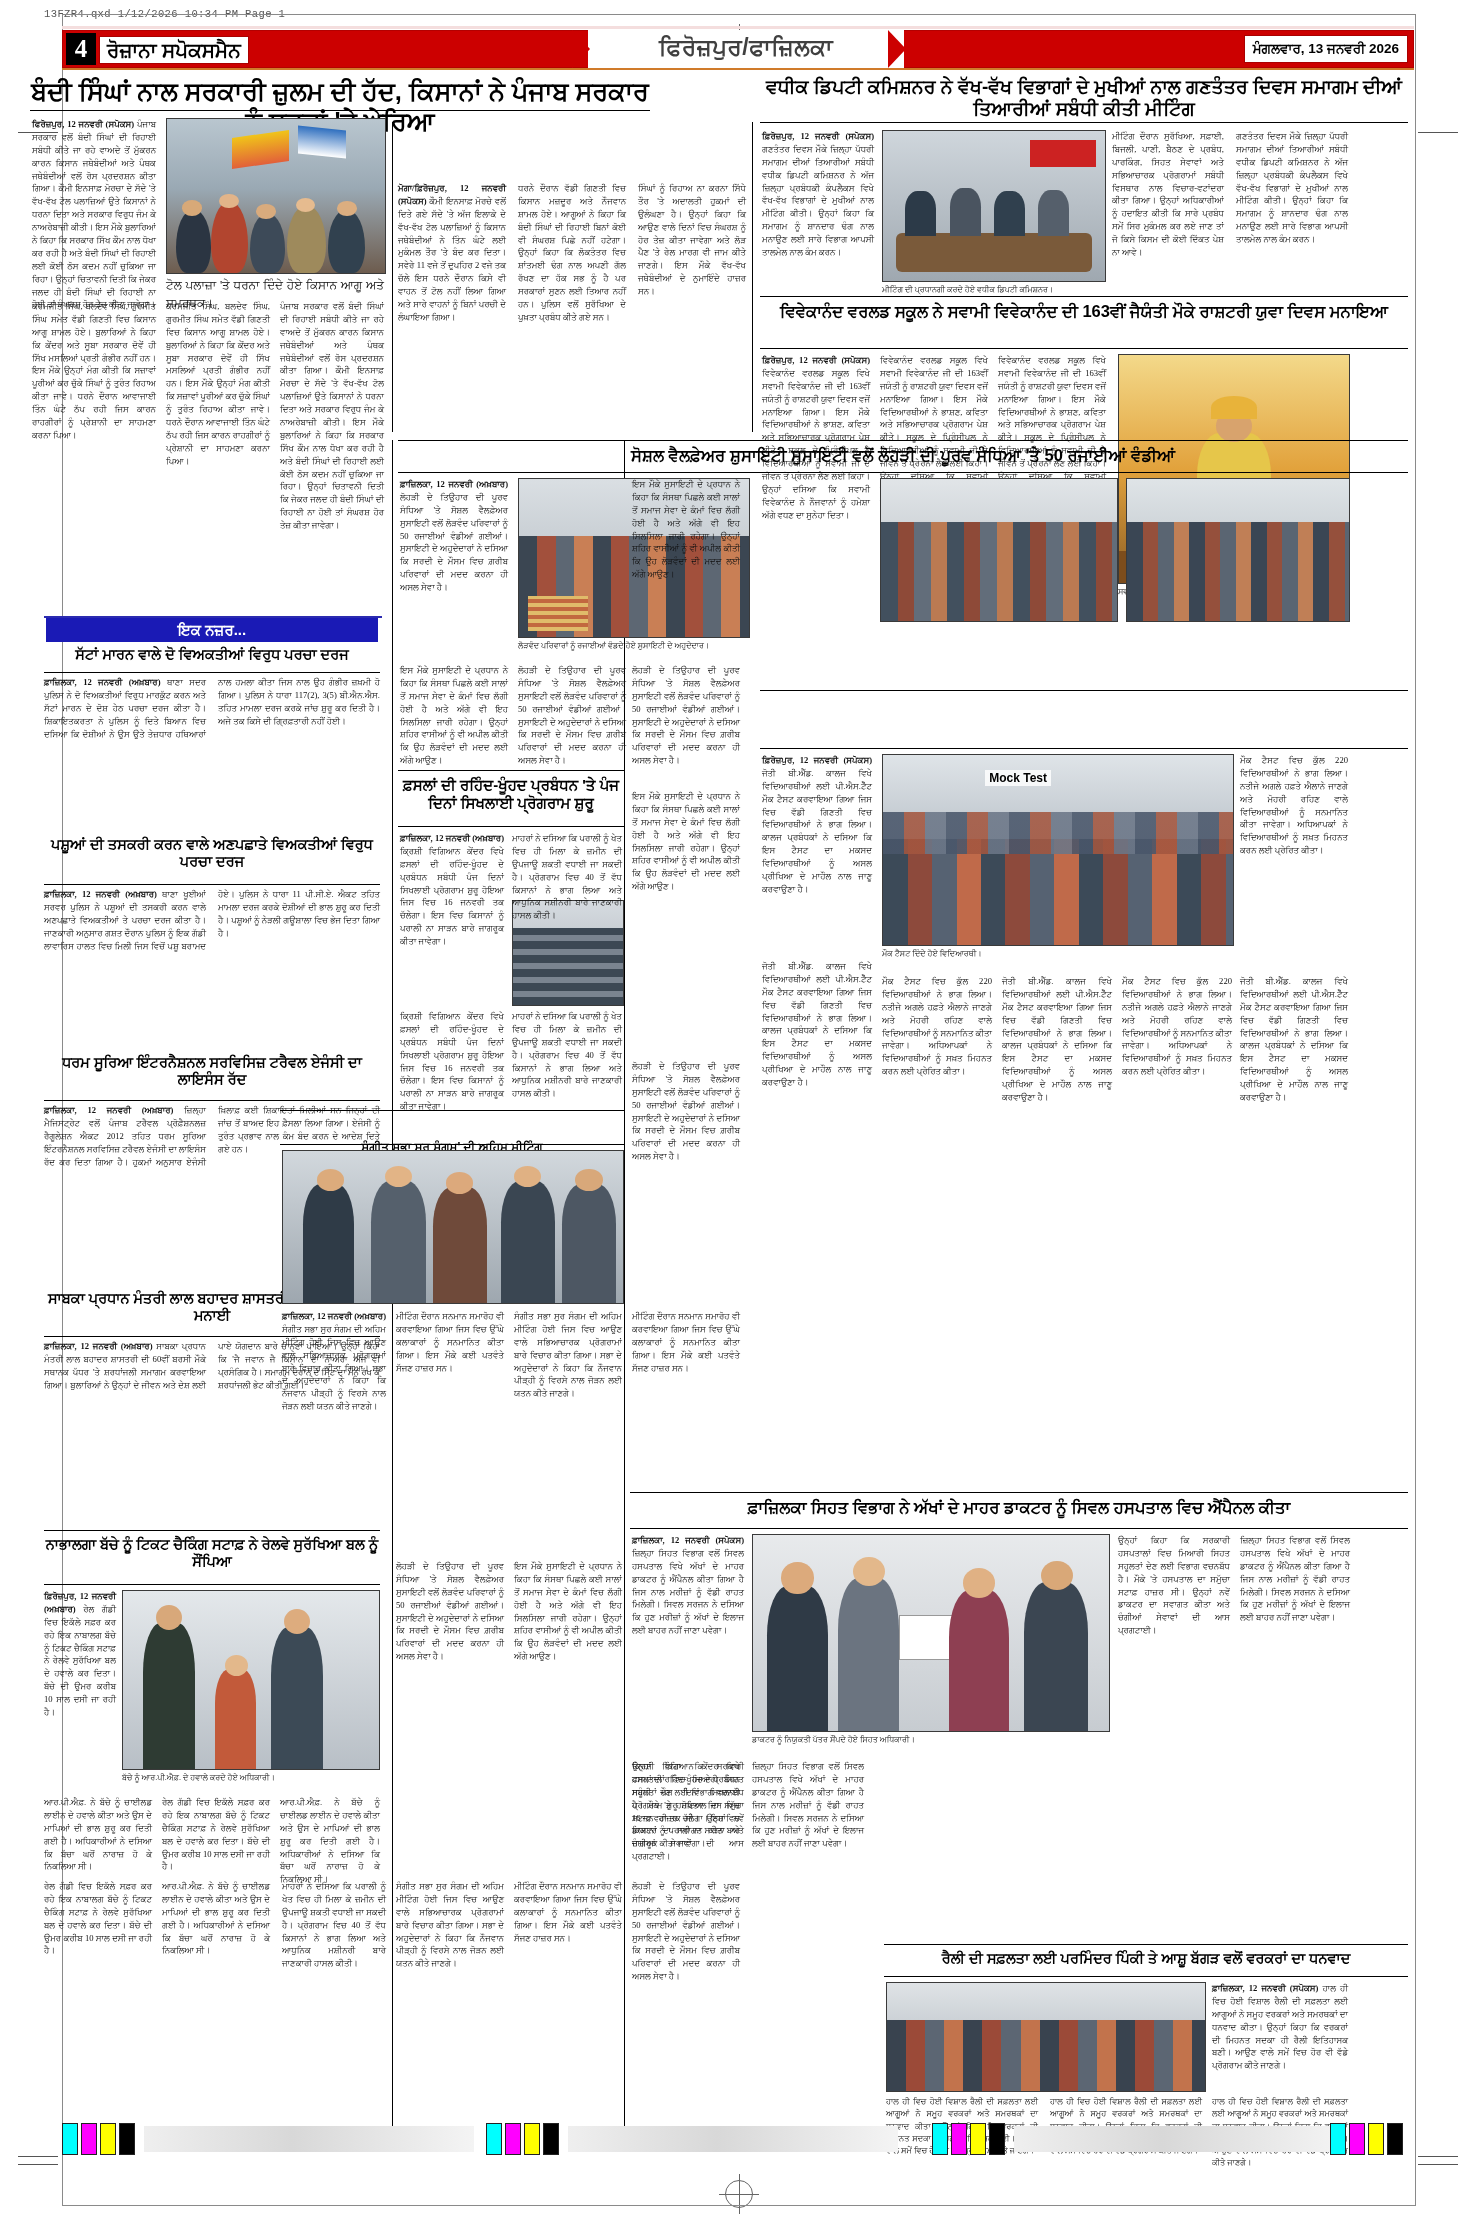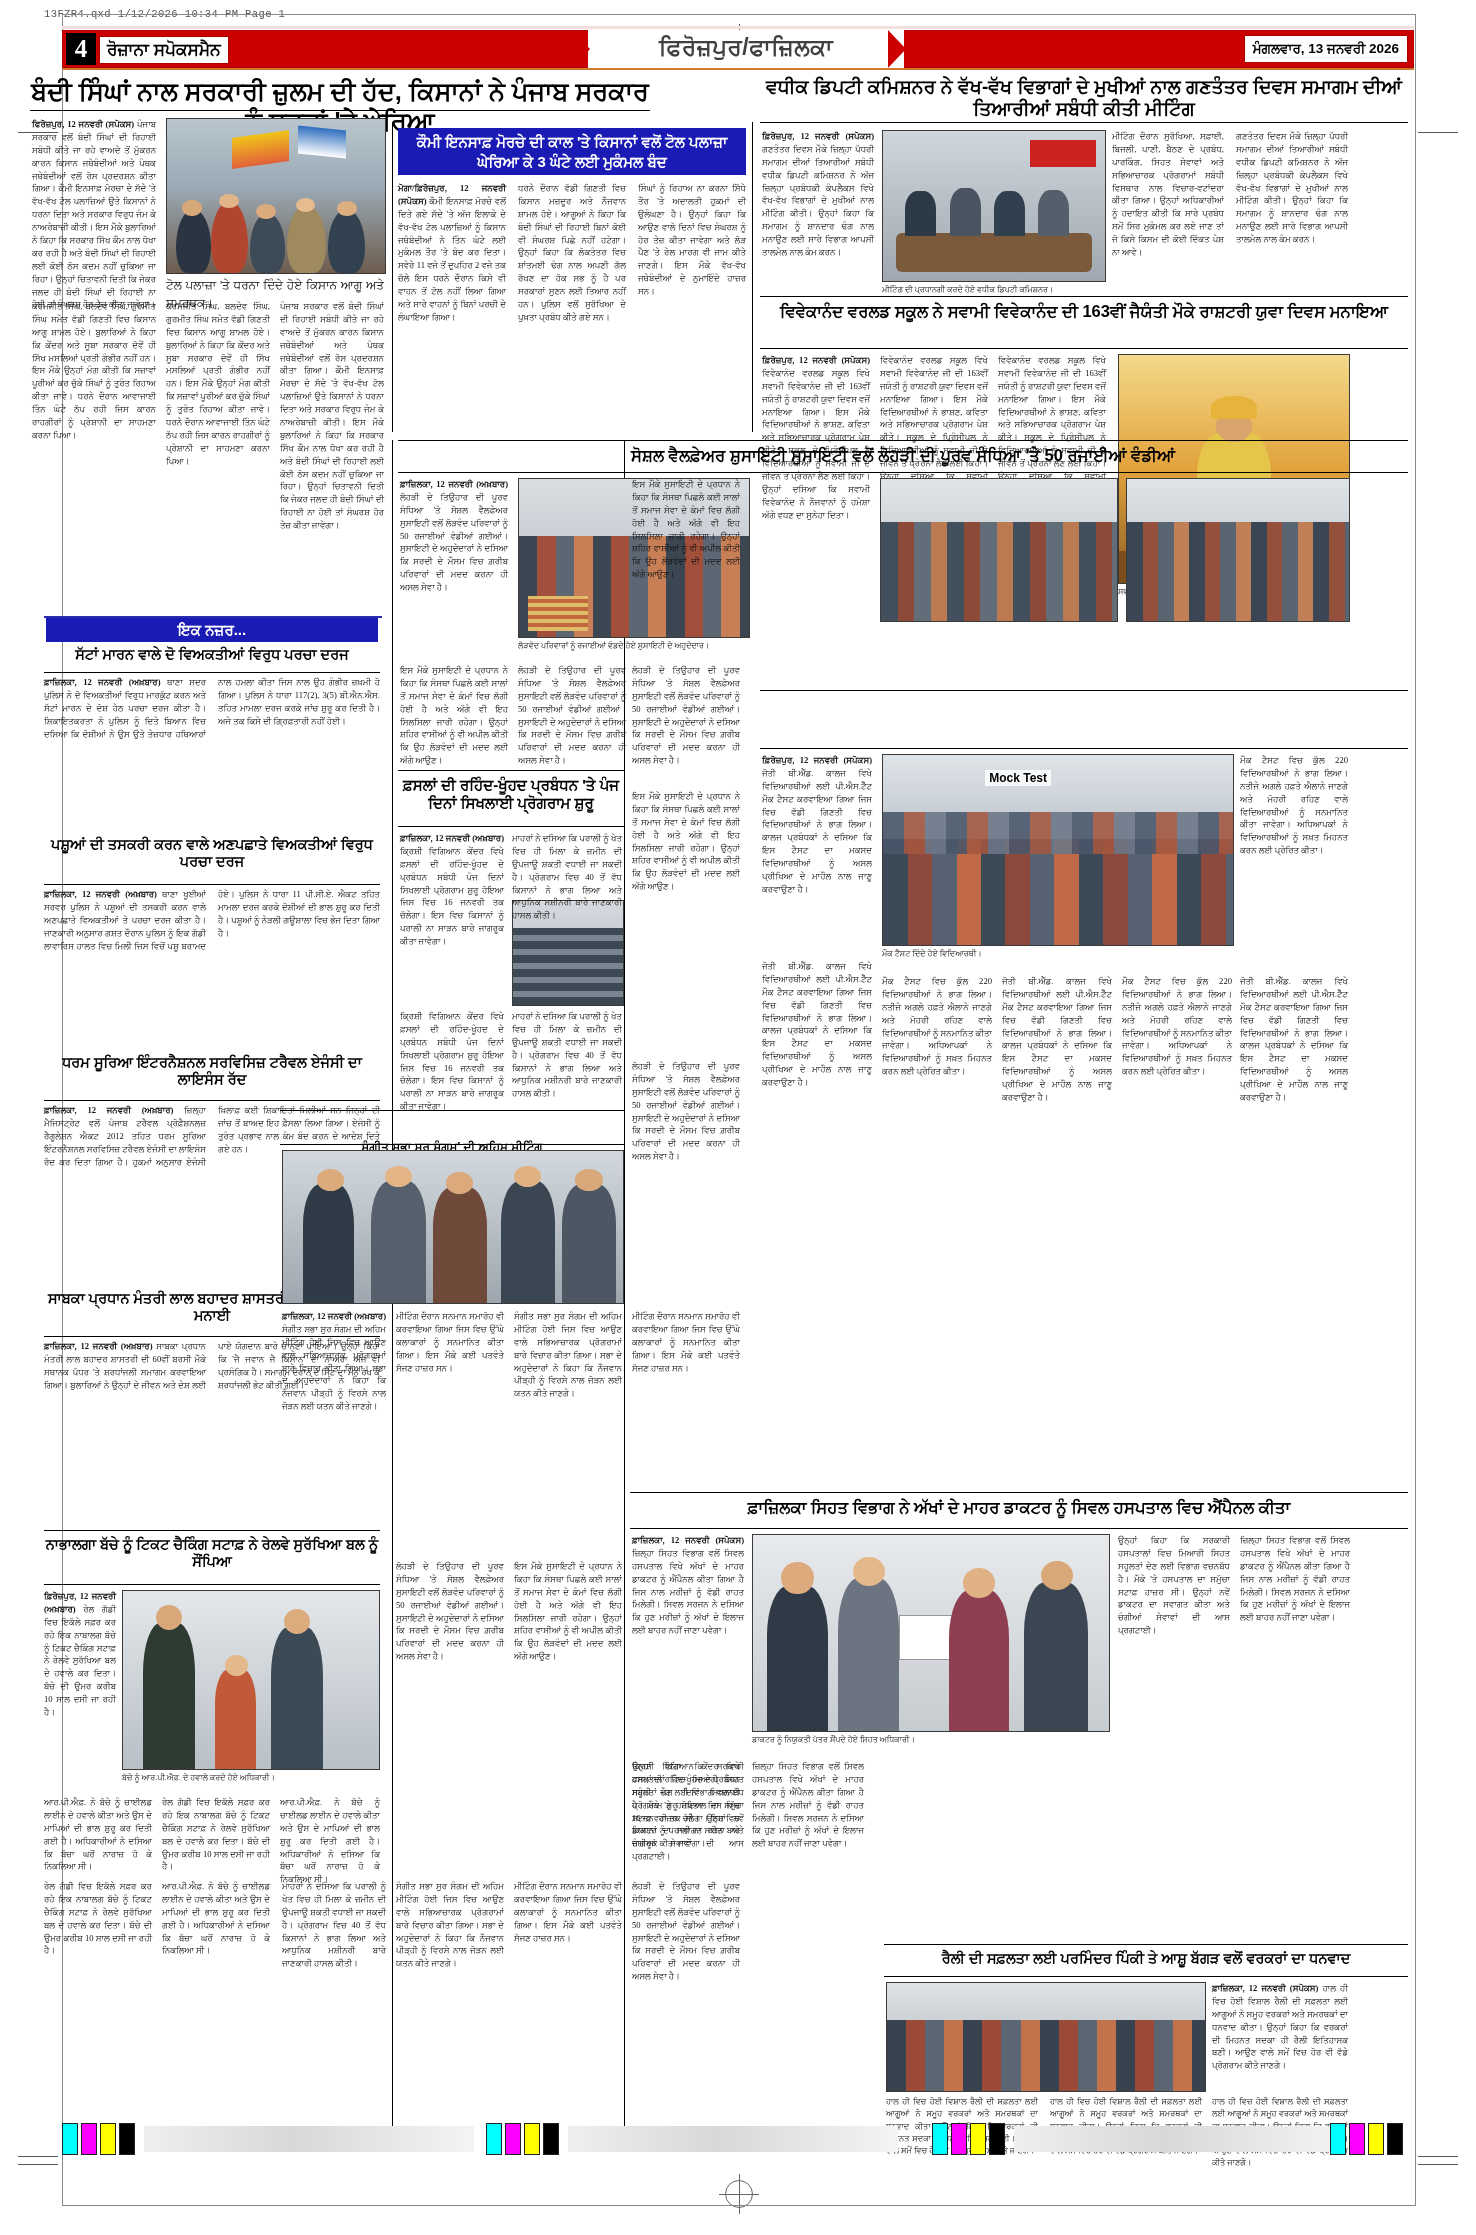--- a/index.html
+++ b/index.html
@@ -24,21 +24,21 @@
 
   .pageborder{position:absolute;left:62px;top:14px;width:1352px;height:2190px;border:1px solid #8a8a8a;}
 
   
   .masthead{position:absolute;left:62px;top:30px;width:1352px;height:38px;background:#cc0000;}
   .masthead .innerline{position:absolute;left:0;top:0;width:100%;height:100%;
       box-shadow:inset 0 0 0 1px #b30000;}
   .mh-num{position:absolute;left:4px;top:3px;width:30px;height:32px;background:#000;color:#fff;
       font-weight:bold;font-size:25px;line-height:32px;text-align:center;font-family:"Liberation Serif",serif;}
   .mh-sub{position:absolute;left:37px;top:6px;height:26px;background:#fff;border:1px solid #a00;
-      padding:0 7px;color:#000;font-weight:bold;font-size:17px;line-height:26px;white-space:nowrap;}
+      padding:0 7px;color:#000;font-weight:bold;font-size:20px;line-height:26px;white-space:nowrap;}
   .mh-center{position:absolute;left:526px;top:0px;width:316px;height:38px;background:#fff;}
   .mh-center .txt{position:absolute;left:0;right:0;top:4px;text-align:center;font-size:23px;font-weight:bold;
       color:#404040;letter-spacing:.5px;}
   .mh-arrow-l{position:absolute;left:510px;top:0;width:0;height:0;border-top:19px solid transparent;
       border-bottom:19px solid transparent;border-left:18px solid #cc0000;z-index:3;}
   .mh-arrow-r{position:absolute;left:826px;top:0;width:0;height:0;border-top:19px solid transparent;
       border-bottom:19px solid transparent;border-left:18px solid #cc0000;z-index:3;}
   .mh-date{position:absolute;right:6px;top:5px;height:26px;background:#fff;border:1px solid #a00;
       padding:0 8px;font-size:13.5px;font-weight:bold;line-height:26px;white-space:nowrap;}
   .mh-rule{position:absolute;left:62px;top:68px;width:1352px;height:2px;background:#d07b2a;}
@@ -139,21 +139,20 @@
     </div>
     <div style="position:absolute;left:30%;top:10%;width:26%;height:20%;background:linear-gradient(#f0c419,#e2603a);transform:skewY(-8deg);"></div>
     <div style="position:absolute;left:60%;top:6%;width:22%;height:18%;background:linear-gradient(#2f6fbf,#ffffff);transform:skewY(6deg);"></div>
   </div>
   <div class="body-col" style="position:absolute;left:166px;top:276px;width:218px;font-size:12px;">ਟੋਲ ਪਲਾਜ਼ਾ 'ਤੇ ਧਰਨਾ ਦਿੰਦੇ ਹੋਏ ਕਿਸਾਨ ਆਗੂ ਅਤੇ ਸਮਰਥਕ।</div>
 
   <div class="body-col" style="position:absolute;left:166px;top:300px;width:104px;">ਕਰਮਜੀਤ ਸਿੰਘ, ਬਲਦੇਵ ਸਿੰਘ, ਗੁਰਮੀਤ ਸਿੰਘ ਸਮੇਤ ਵੱਡੀ ਗਿਣਤੀ ਵਿਚ ਕਿਸਾਨ ਆਗੂ ਸ਼ਾਮਲ ਹੋਏ। ਬੁਲਾਰਿਆਂ ਨੇ ਕਿਹਾ ਕਿ ਕੇਂਦਰ ਅਤੇ ਸੂਬਾ ਸਰਕਾਰ ਦੋਵੇਂ ਹੀ ਸਿੱਖ ਮਸਲਿਆਂ ਪ੍ਰਤੀ ਗੰਭੀਰ ਨਹੀਂ ਹਨ। ਇਸ ਮੌਕੇ ਉਨ੍ਹਾਂ ਮੰਗ ਕੀਤੀ ਕਿ ਸਜ਼ਾਵਾਂ ਪੂਰੀਆਂ ਕਰ ਚੁੱਕੇ ਸਿੰਘਾਂ ਨੂੰ ਤੁਰੰਤ ਰਿਹਾਅ ਕੀਤਾ ਜਾਵੇ। ਧਰਨੇ ਦੌਰਾਨ ਆਵਾਜਾਈ ਤਿੰਨ ਘੰਟੇ ਠੱਪ ਰਹੀ ਜਿਸ ਕਾਰਨ ਰਾਹਗੀਰਾਂ ਨੂੰ ਪ੍ਰੇਸ਼ਾਨੀ ਦਾ ਸਾਹਮਣਾ ਕਰਨਾ ਪਿਆ।</div>
   <div class="body-col" style="position:absolute;left:280px;top:300px;width:104px;">ਪੰਜਾਬ ਸਰਕਾਰ ਵਲੋਂ ਬੰਦੀ ਸਿੰਘਾਂ ਦੀ ਰਿਹਾਈ ਸਬੰਧੀ ਕੀਤੇ ਜਾ ਰਹੇ ਵਾਅਦੇ ਤੋਂ ਮੁੱਕਰਨ ਕਾਰਨ ਕਿਸਾਨ ਜਥੇਬੰਦੀਆਂ ਅਤੇ ਪੰਥਕ ਜਥੇਬੰਦੀਆਂ ਵਲੋਂ ਰੋਸ ਪ੍ਰਦਰਸ਼ਨ ਕੀਤਾ ਗਿਆ। ਕੌਮੀ ਇਨਸਾਫ਼ ਮੋਰਚਾ ਦੇ ਸੱਦੇ 'ਤੇ ਵੱਖ-ਵੱਖ ਟੋਲ ਪਲਾਜ਼ਿਆਂ ਉਤੇ ਕਿਸਾਨਾਂ ਨੇ ਧਰਨਾ ਦਿਤਾ ਅਤੇ ਸਰਕਾਰ ਵਿਰੁਧ ਜੰਮ ਕੇ ਨਾਅਰੇਬਾਜ਼ੀ ਕੀਤੀ। ਇਸ ਮੌਕੇ ਬੁਲਾਰਿਆਂ ਨੇ ਕਿਹਾ ਕਿ ਸਰਕਾਰ ਸਿੱਖ ਕੌਮ ਨਾਲ ਧੋਖਾ ਕਰ ਰਹੀ ਹੈ ਅਤੇ ਬੰਦੀ ਸਿੰਘਾਂ ਦੀ ਰਿਹਾਈ ਲਈ ਕੋਈ ਠੋਸ ਕਦਮ ਨਹੀਂ ਚੁਕਿਆ ਜਾ ਰਿਹਾ। ਉਨ੍ਹਾਂ ਚਿਤਾਵਨੀ ਦਿਤੀ ਕਿ ਜੇਕਰ ਜਲਦ ਹੀ ਬੰਦੀ ਸਿੰਘਾਂ ਦੀ ਰਿਹਾਈ ਨਾ ਹੋਈ ਤਾਂ ਸੰਘਰਸ਼ ਹੋਰ ਤੇਜ਼ ਕੀਤਾ ਜਾਵੇਗਾ।</div>
   <div class="body-col" style="position:absolute;left:32px;top:300px;width:124px;">ਕਰਮਜੀਤ ਸਿੰਘ, ਬਲਦੇਵ ਸਿੰਘ, ਗੁਰਮੀਤ ਸਿੰਘ ਸਮੇਤ ਵੱਡੀ ਗਿਣਤੀ ਵਿਚ ਕਿਸਾਨ ਆਗੂ ਸ਼ਾਮਲ ਹੋਏ। ਬੁਲਾਰਿਆਂ ਨੇ ਕਿਹਾ ਕਿ ਕੇਂਦਰ ਅਤੇ ਸੂਬਾ ਸਰਕਾਰ ਦੋਵੇਂ ਹੀ ਸਿੱਖ ਮਸਲਿਆਂ ਪ੍ਰਤੀ ਗੰਭੀਰ ਨਹੀਂ ਹਨ। ਇਸ ਮੌਕੇ ਉਨ੍ਹਾਂ ਮੰਗ ਕੀਤੀ ਕਿ ਸਜ਼ਾਵਾਂ ਪੂਰੀਆਂ ਕਰ ਚੁੱਕੇ ਸਿੰਘਾਂ ਨੂੰ ਤੁਰੰਤ ਰਿਹਾਅ ਕੀਤਾ ਜਾਵੇ। ਧਰਨੇ ਦੌਰਾਨ ਆਵਾਜਾਈ ਤਿੰਨ ਘੰਟੇ ਠੱਪ ਰਹੀ ਜਿਸ ਕਾਰਨ ਰਾਹਗੀਰਾਂ ਨੂੰ ਪ੍ਰੇਸ਼ਾਨੀ ਦਾ ਸਾਹਮਣਾ ਕਰਨਾ ਪਿਆ।</div>
 
-  <div class="bluebar" style="position:absolute;left:398px;top:128px;width:348px;box-sizing:border-box;">ਕੌਮੀ ਇਨਸਾਫ਼ ਮੋਰਚੇ ਦੀ ਕਾਲ 'ਤੇ ਕਿਸਾਨਾਂ ਵਲੋਂ ਟੋਲ ਪਲਾਜ਼ਾ ਘੇਰਿਆ ਕੇ 3 ਘੰਟੇ ਲਈ ਮੁਕੰਮਲ ਬੰਦ</div>
   <div class="body-col" style="position:absolute;left:398px;top:182px;width:108px;">
     <b class="dateline">ਮੋਗਾ/ਫ਼ਿਰੋਜ਼ਪੁਰ, 12 ਜਨਵਰੀ (ਸਪੋਕਸ)</b>
     <span>ਕੌਮੀ ਇਨਸਾਫ਼ ਮੋਰਚੇ ਵਲੋਂ ਦਿਤੇ ਗਏ ਸੱਦੇ 'ਤੇ ਅੱਜ ਇਲਾਕੇ ਦੇ ਵੱਖ-ਵੱਖ ਟੋਲ ਪਲਾਜ਼ਿਆਂ ਨੂੰ ਕਿਸਾਨ ਜਥੇਬੰਦੀਆਂ ਨੇ ਤਿੰਨ ਘੰਟੇ ਲਈ ਮੁਕੰਮਲ ਤੌਰ 'ਤੇ ਬੰਦ ਕਰ ਦਿਤਾ। ਸਵੇਰੇ 11 ਵਜੇ ਤੋਂ ਦੁਪਹਿਰ 2 ਵਜੇ ਤਕ ਚੱਲੇ ਇਸ ਧਰਨੇ ਦੌਰਾਨ ਕਿਸੇ ਵੀ ਵਾਹਨ ਤੋਂ ਟੋਲ ਨਹੀਂ ਲਿਆ ਗਿਆ ਅਤੇ ਸਾਰੇ ਵਾਹਨਾਂ ਨੂੰ ਬਿਨਾਂ ਪਰਚੀ ਦੇ ਲੰਘਾਇਆ ਗਿਆ।</span>
   </div>
   <div class="body-col" style="position:absolute;left:518px;top:182px;width:108px;">ਧਰਨੇ ਦੌਰਾਨ ਵੱਡੀ ਗਿਣਤੀ ਵਿਚ ਕਿਸਾਨ ਮਜ਼ਦੂਰ ਅਤੇ ਨੌਜਵਾਨ ਸ਼ਾਮਲ ਹੋਏ। ਆਗੂਆਂ ਨੇ ਕਿਹਾ ਕਿ ਬੰਦੀ ਸਿੰਘਾਂ ਦੀ ਰਿਹਾਈ ਬਿਨਾਂ ਕੋਈ ਵੀ ਸੰਘਰਸ਼ ਪਿਛੇ ਨਹੀਂ ਹਟੇਗਾ। ਉਨ੍ਹਾਂ ਕਿਹਾ ਕਿ ਲੋਕਤੰਤਰ ਵਿਚ ਸ਼ਾਂਤਮਈ ਢੰਗ ਨਾਲ ਅਪਣੀ ਗੱਲ ਰੱਖਣ ਦਾ ਹੱਕ ਸਭ ਨੂੰ ਹੈ ਪਰ ਸਰਕਾਰਾਂ ਸੁਣਨ ਲਈ ਤਿਆਰ ਨਹੀਂ ਹਨ। ਪੁਲਿਸ ਵਲੋਂ ਸੁਰੱਖਿਆ ਦੇ ਪੁਖ਼ਤਾ ਪ੍ਰਬੰਧ ਕੀਤੇ ਗਏ ਸਨ।</div>
   <div class="body-col" style="position:absolute;left:638px;top:182px;width:108px;">ਸਿੰਘਾਂ ਨੂੰ ਰਿਹਾਅ ਨਾ ਕਰਨਾ ਸਿੱਧੇ ਤੌਰ 'ਤੇ ਅਦਾਲਤੀ ਹੁਕਮਾਂ ਦੀ ਉਲੰਘਣਾ ਹੈ। ਉਨ੍ਹਾਂ ਕਿਹਾ ਕਿ ਆਉਣ ਵਾਲੇ ਦਿਨਾਂ ਵਿਚ ਸੰਘਰਸ਼ ਨੂੰ ਹੋਰ ਤੇਜ਼ ਕੀਤਾ ਜਾਵੇਗਾ ਅਤੇ ਲੋੜ ਪੈਣ 'ਤੇ ਰੇਲ ਮਾਰਗ ਵੀ ਜਾਮ ਕੀਤੇ ਜਾਣਗੇ। ਇਸ ਮੌਕੇ ਵੱਖ-ਵੱਖ ਜਥੇਬੰਦੀਆਂ ਦੇ ਨੁਮਾਇੰਦੇ ਹਾਜ਼ਰ ਸਨ।</div>
 
   <div class="sep vsep" style="left:392px;top:122px;height:310px;"></div>
   <div class="sep vsep" style="left:752px;top:122px;height:310px;"></div>
 

